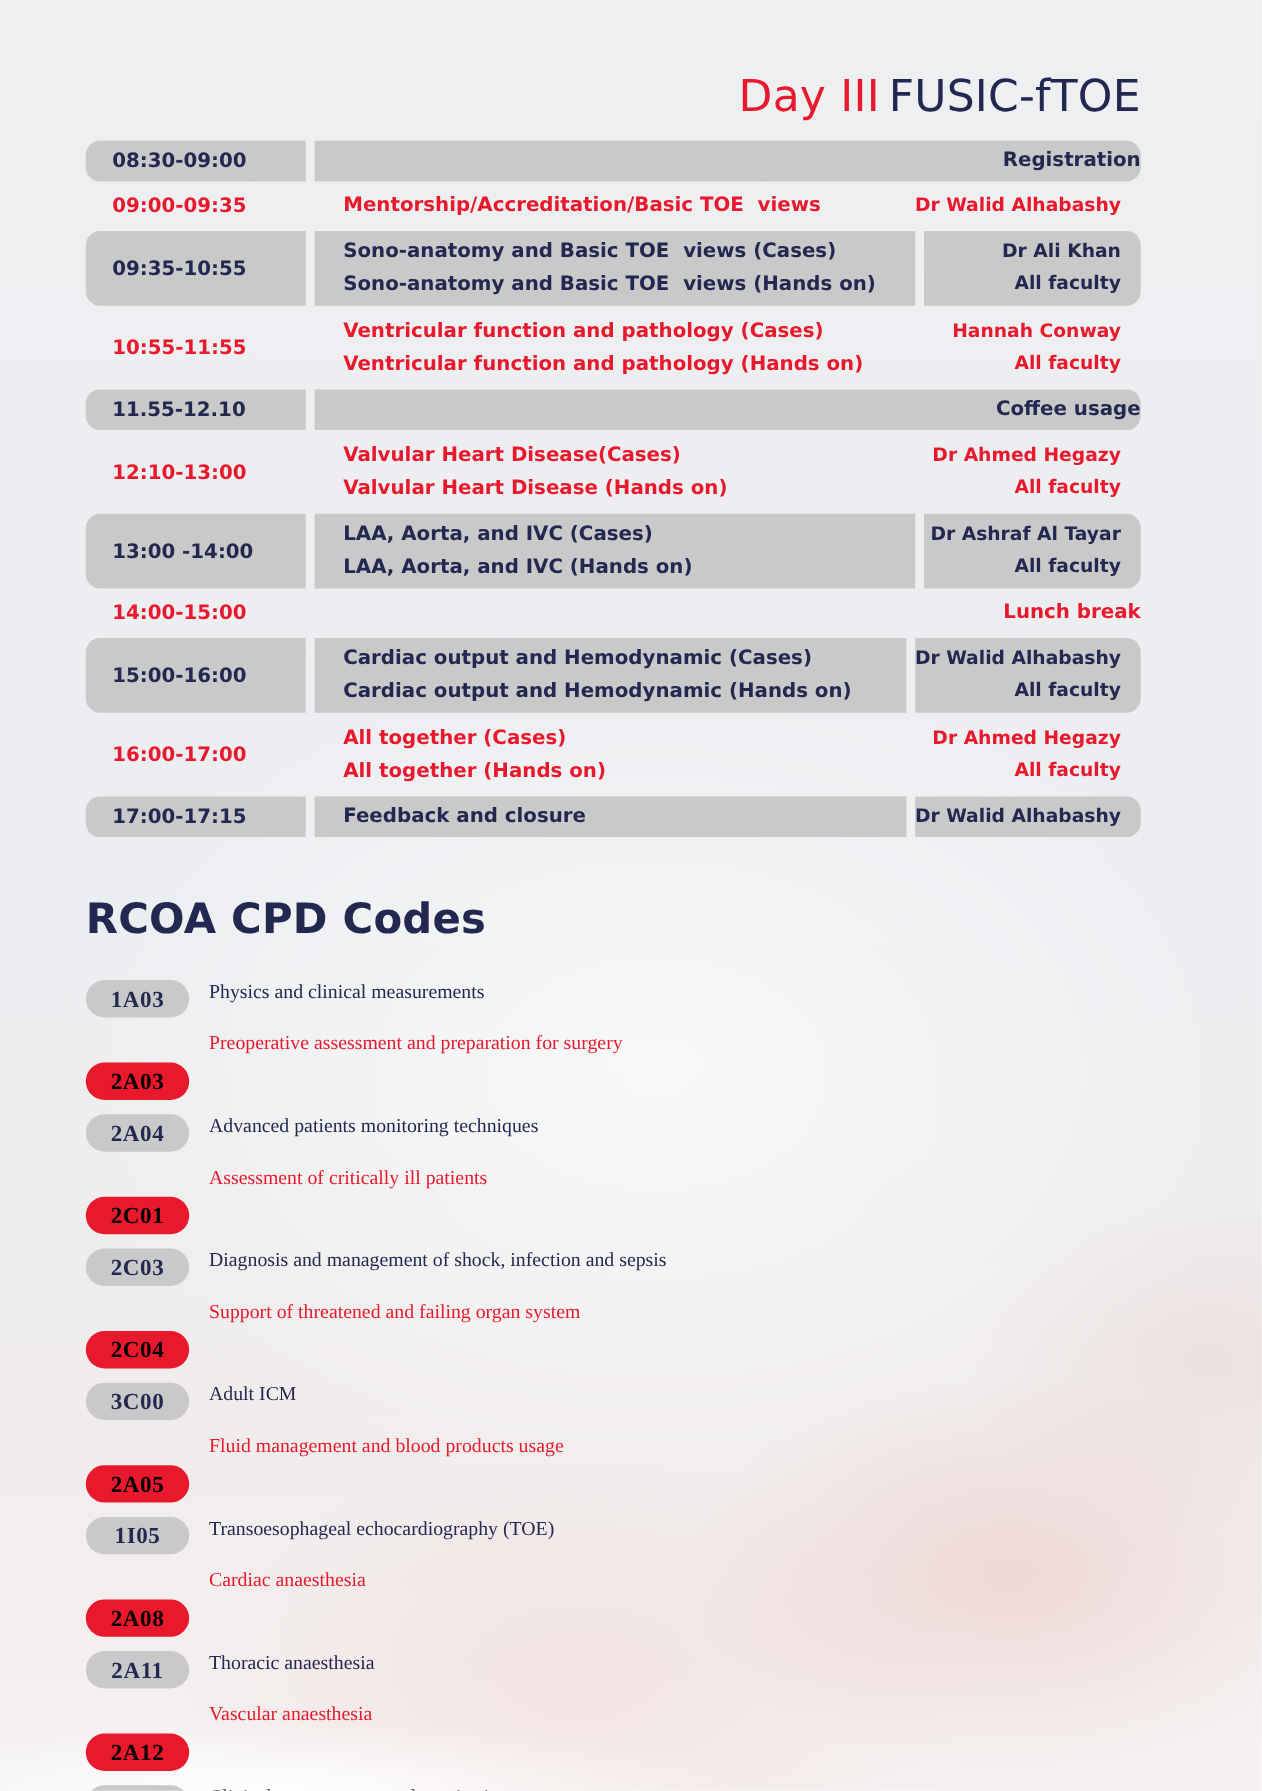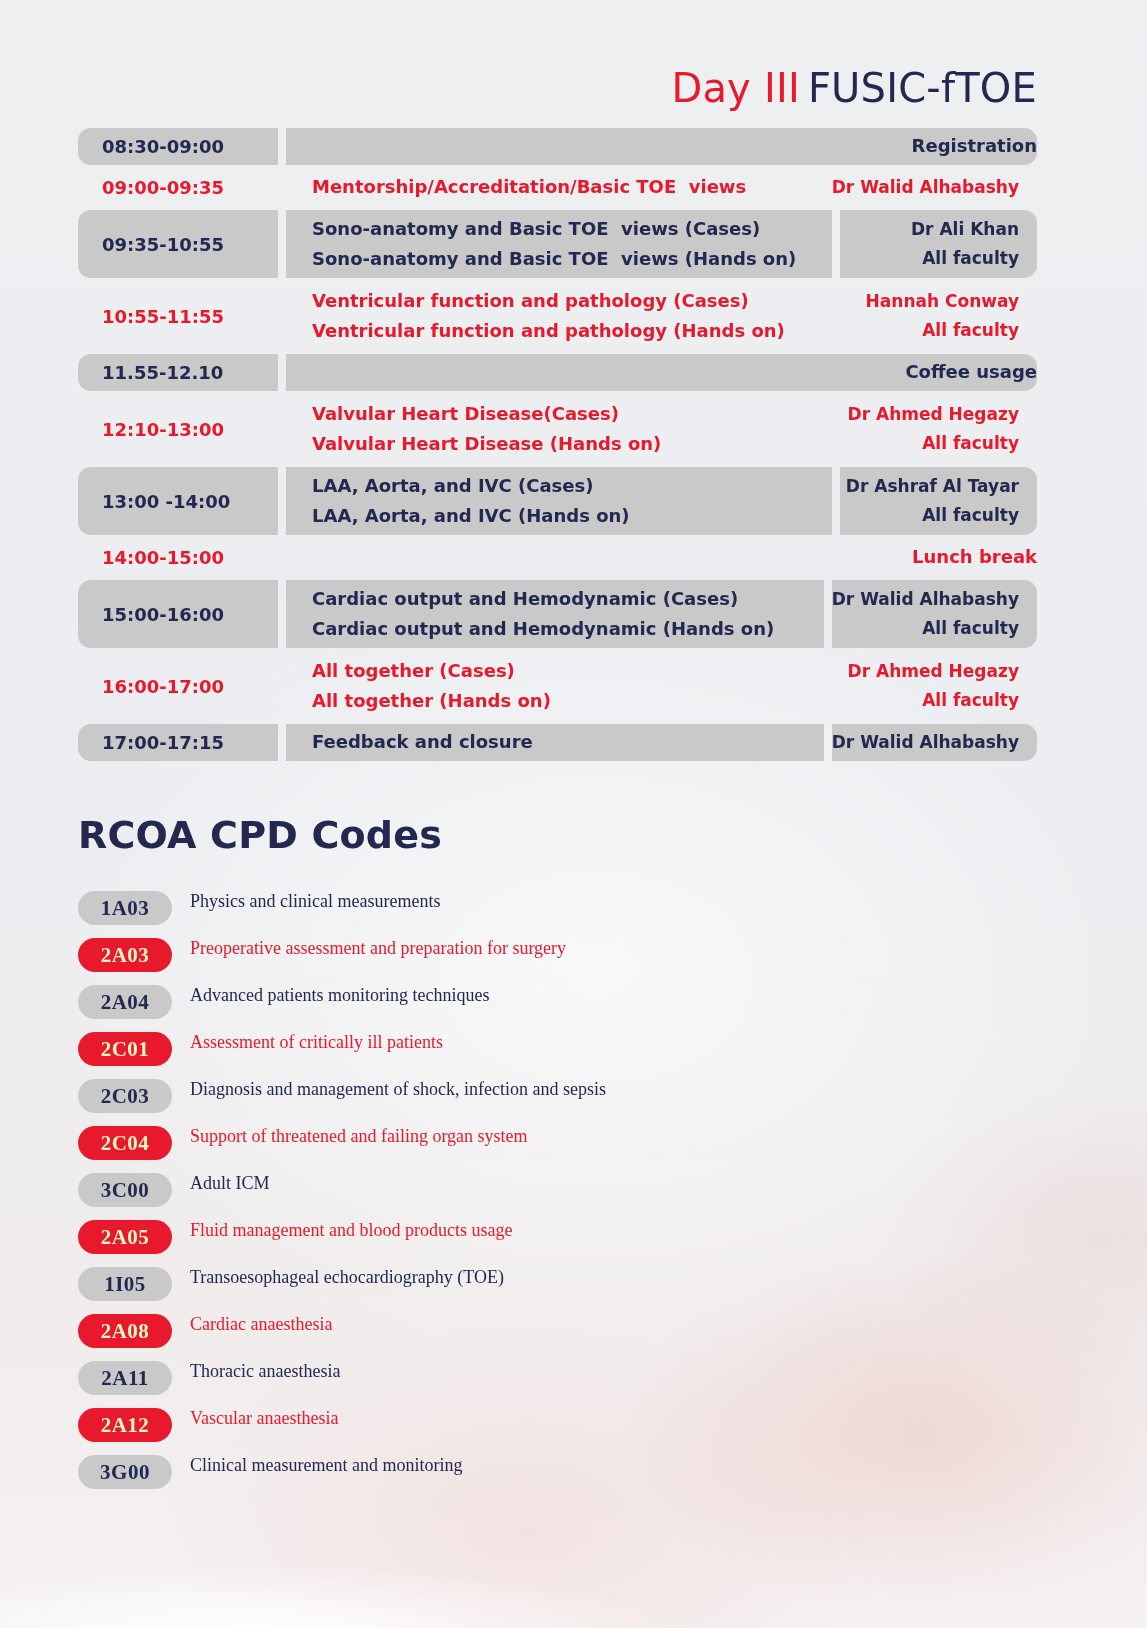--- a/index.html
+++ b/index.html
@@ -52,21 +52,21 @@
   
   h2.cpd-heading { margin: 52px 0 34px 0; font-size: 38px; font-weight: 700; color: var(--navy, #232850); letter-spacing: 0.2px; }
   .cpd-list { }
   .cpd-item { display: flex; align-items: flex-start; margin-bottom: 13px; font-family: Liberation Serif, serif; }
   .pill {
     flex: 0 0 94px; height: 34px; border-radius: 17px;
     display: flex; align-items: center; justify-content: center;
     font-size: 21px; font-weight: 700; letter-spacing: 0.5px;
   }
   .cpd-item.plain .pill { background: var(--gray, #c9c9c9); color: var(--navy, #232850); }
-  .cpd-item.hot   .pill { background: var(--red, #e8192c); color: #fef9c3; }
+  .cpd-item.hot   .pill { background: var(--red, #e8192c); color: #000000; margin-top: 28px; }
   .cpd-label { margin-left: 18px; font-size: 18px; font-weight: 400; white-space: pre; }
   .cpd-item.plain .cpd-label { color: var(--navy, #232850); }
   .cpd-item.hot   .cpd-label { color: var(--red, #e8192c); }
 </style>
 </head>
 <body>
 
 <div class="page">
 
   <h1 class="title"><span class="t-red">Day III</span><span class="t-navy">FUSIC-fTOE</span></h1>

